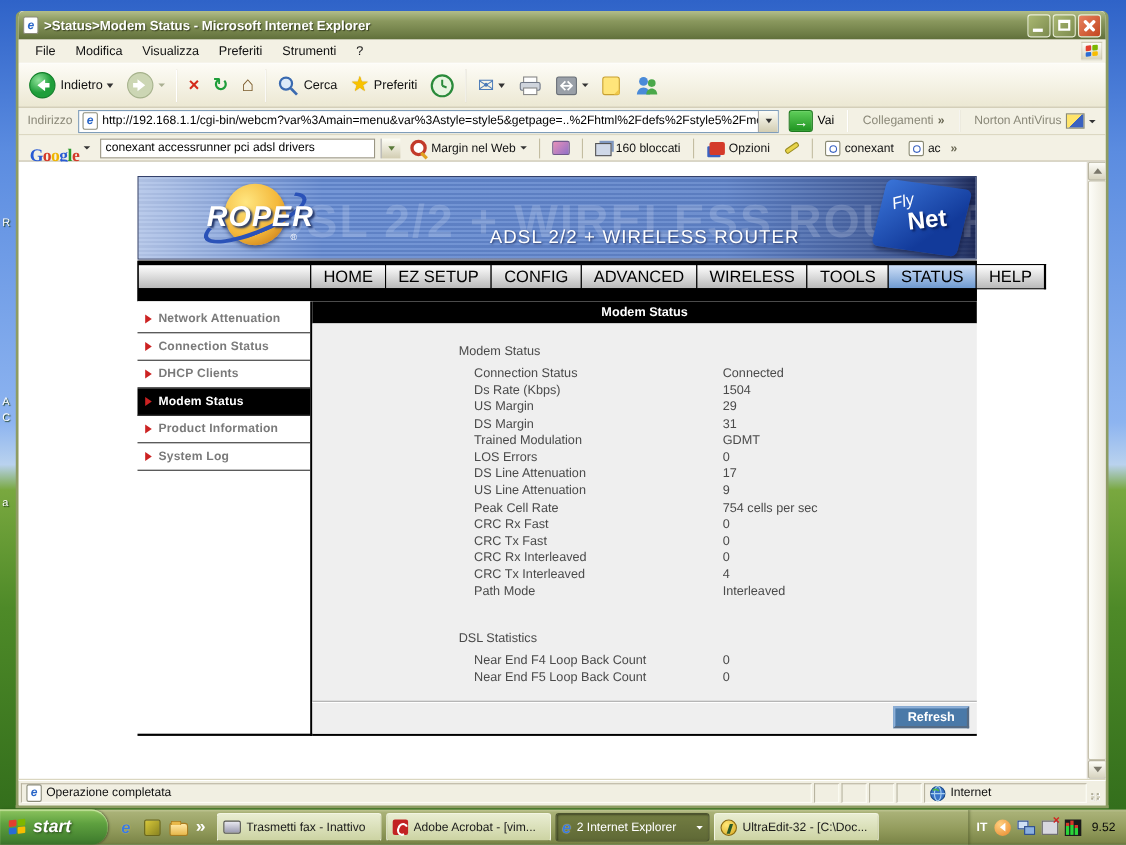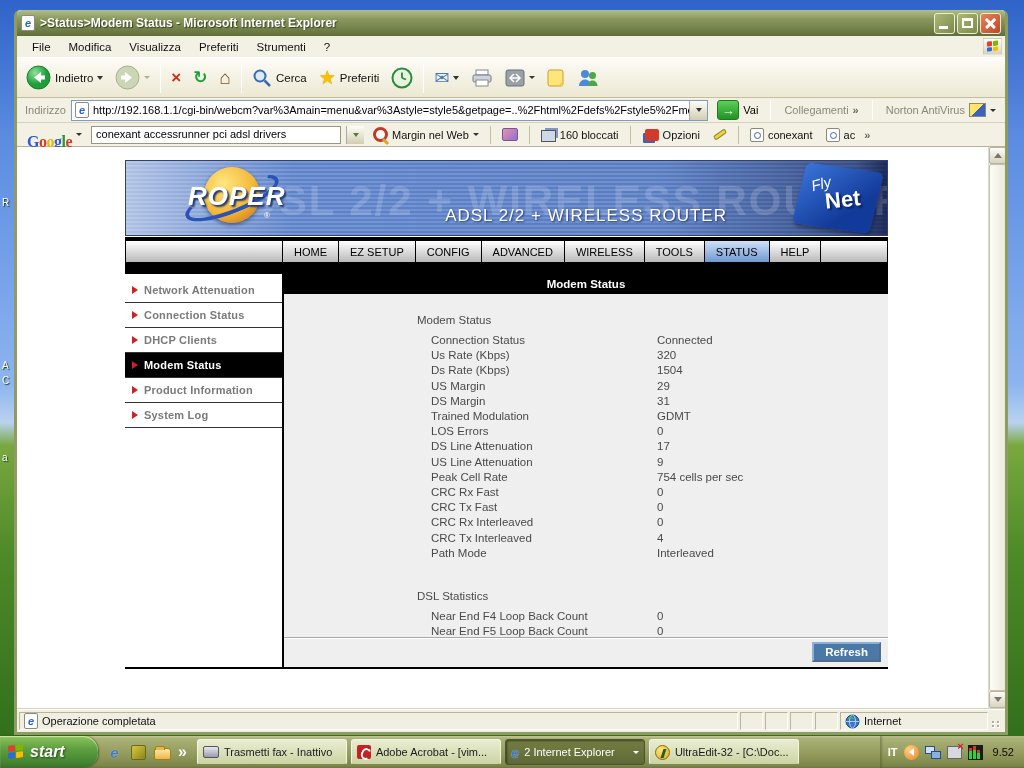--- a/index.html
+++ b/index.html
@@ -114,21 +114,21 @@
   .roper .reg { position:absolute; left:88px; top:46px; color:#fff; font-size:8px; }
   .flynet { position:absolute; right:10px; top:6px; width:78px; height:62px; }
   .flynet .shape { position:absolute; inset:0; background:linear-gradient(135deg,#3a74d8,#123a9a 70%);
     transform:rotate(8deg) skewX(-6deg); border-radius:6px; box-shadow:2px 3px 4px rgba(10,16,50,.5); }
   .flynet .fly { position:absolute; left:12px; top:8px; color:#fff; font-style:italic; font-size:15px; transform:rotate(-14deg); }
   .flynet .net { position:absolute; left:26px; top:20px; color:#fff; font-weight:bold; font-size:22px; transform:rotate(-6deg);
     text-shadow:2px 2px 2px #0a2060; }
 
   .navbar { margin-top:1px; border-top:3px solid #000; border-bottom:11px solid #000; background:#000; display:flex; height:37px; }
   .tab-spacer { width:158px; flex:none; background:linear-gradient(180deg,#fff,#b9b9b9); border:1px solid #000; }
-  .tab { flex:none; display:flex; align-items:center; justify-content:center; padding:0 11px; font-size:11px; color:#000;
+  .tab { flex:none; display:flex; align-items:center; justify-content:center; padding:0 11px; font-size:15px; color:#000;
     background:linear-gradient(180deg,#ffffff,#b9b9b9); border:1px solid #000; border-left:none; }
   .tab.active { background:linear-gradient(180deg,#cfe0f8,#6f9ad0); }
   .tab-fill { flex:1; background:linear-gradient(180deg,#fff,#b9b9b9); border:1px solid #000; border-left:none; }
 
   .page-body { display:flex; height:395px; background:#fff; }
   .sidebar { width:159px; flex:none; background:#fff; border-right:2px solid #000; border-bottom:2px solid #000; padding-top:4px; }
   .side-item { height:25px; display:flex; align-items:center; gap:6px; padding-left:7px; border-bottom:1px solid #333;
     font-size:11px; font-weight:bold; color:#7a7a7a; letter-spacing:.2px; }
   .side-item.active { background:#000; color:#fff; }
   .side-arrow { width:0; height:0; border-top:4px solid transparent; border-bottom:4px solid transparent; border-left:6px solid #cc2222; flex:none; }
@@ -456,21 +456,20 @@
               <span>System Log</span>
             </div>
         </div>
 
         <div class="main">
           <div class="main-header">Modem Status</div>
           <div class="main-content">
             <div class="section-title">Modem Status</div>
             <div class="kv-rows">
               <div><span class="kv-label">Connection Status</span><span>Connected</span></div>
-              <div><span class="kv-label">Us Rate (Kbps)</span><span>320</span></div>
               <div><span class="kv-label">Ds Rate (Kbps)</span><span>1504</span></div>
               <div><span class="kv-label">US Margin</span><span>29</span></div>
               <div><span class="kv-label">DS Margin</span><span>31</span></div>
               <div><span class="kv-label">Trained Modulation</span><span>GDMT</span></div>
               <div><span class="kv-label">LOS Errors</span><span>0</span></div>
               <div><span class="kv-label">DS Line Attenuation</span><span>17</span></div>
               <div><span class="kv-label">US Line Attenuation</span><span>9</span></div>
               <div><span class="kv-label">Peak Cell Rate</span><span>754 cells per sec</span></div>
               <div><span class="kv-label">CRC Rx Fast</span><span>0</span></div>
               <div><span class="kv-label">CRC Tx Fast</span><span>0</span></div>

